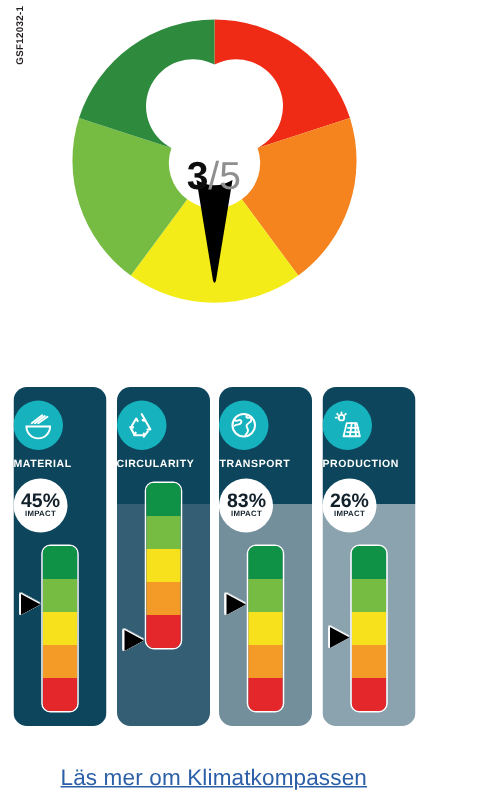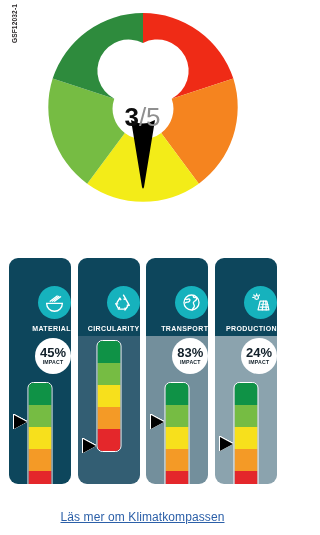--- a/index.html
+++ b/index.html
@@ -88,22 +88,21 @@
   .card .bottom-block {
     position: absolute;
     left: 0; right: 0; top: 78px; bottom: 0;
   }
   .card-inner {
     position: relative;
     z-index: 3;
     width: 100%;
     display: flex;
     flex-direction: column;
-    align-items: flex-end;
-    margin-top: 19px;
+    align-items: flex-start;
   }
 
   .icon-circle {
     margin-top: 9px;
     width: 33px;
     height: 33px;
     border-radius: 50%;
     background: #16b2bd;
     display: flex;
     align-items: center;
@@ -182,21 +181,21 @@
             drop-shadow(0 0.8px 0 #fff) drop-shadow(0 -0.8px 0 #fff);
   }
 
   
   .footer-link {
     position: absolute;
     left: 0;
     top: 510px;
     width: 285px;
     text-align: center;
-    font-size: 12px;
+    font-size: 15px;
     color: #2b5fa8;
     letter-spacing: 0.1px;
   }
 </style>
 </head>
 <body>
 
 <div class="side-code">GSF12032-1</div>
 
 <div class="gauge-wrap">
@@ -319,21 +318,21 @@
           <line x1="10.9" y1="3.3" x2="10.3" y2="4"></line>
           <path d="M11.6 10.4 L19.2 10.4 L21.6 20.4 L9.2 20.4 Z"></path>
           <line x1="12.6" y1="14" x2="20.4" y2="14"></line>
           <line x1="11.8" y1="17.2" x2="21" y2="17.2"></line>
           <line x1="15.4" y1="10.4" x2="14" y2="20.4"></line>
           <line x1="18" y1="10.4" x2="18.6" y2="20.4"></line>
         </svg>
       </div>
       <div class="card-label">PRODUCTION</div>
       <div class="impact-badge">
-        <span class="pct">24%</span>
+        <span class="pct">26%</span>
         <span class="impact-word">IMPACT</span>
       </div>
       <div class="rating-area">
         <div class="rating-bar">
           <div class="band" style="background:#0f9246"></div>
           <div class="band" style="background:#76bc43"></div>
           <div class="band" style="background:#f7e01c"></div>
           <div class="band" style="background:#f49a26"></div>
           <div class="band" style="background:#e4272b"></div>
         </div>

